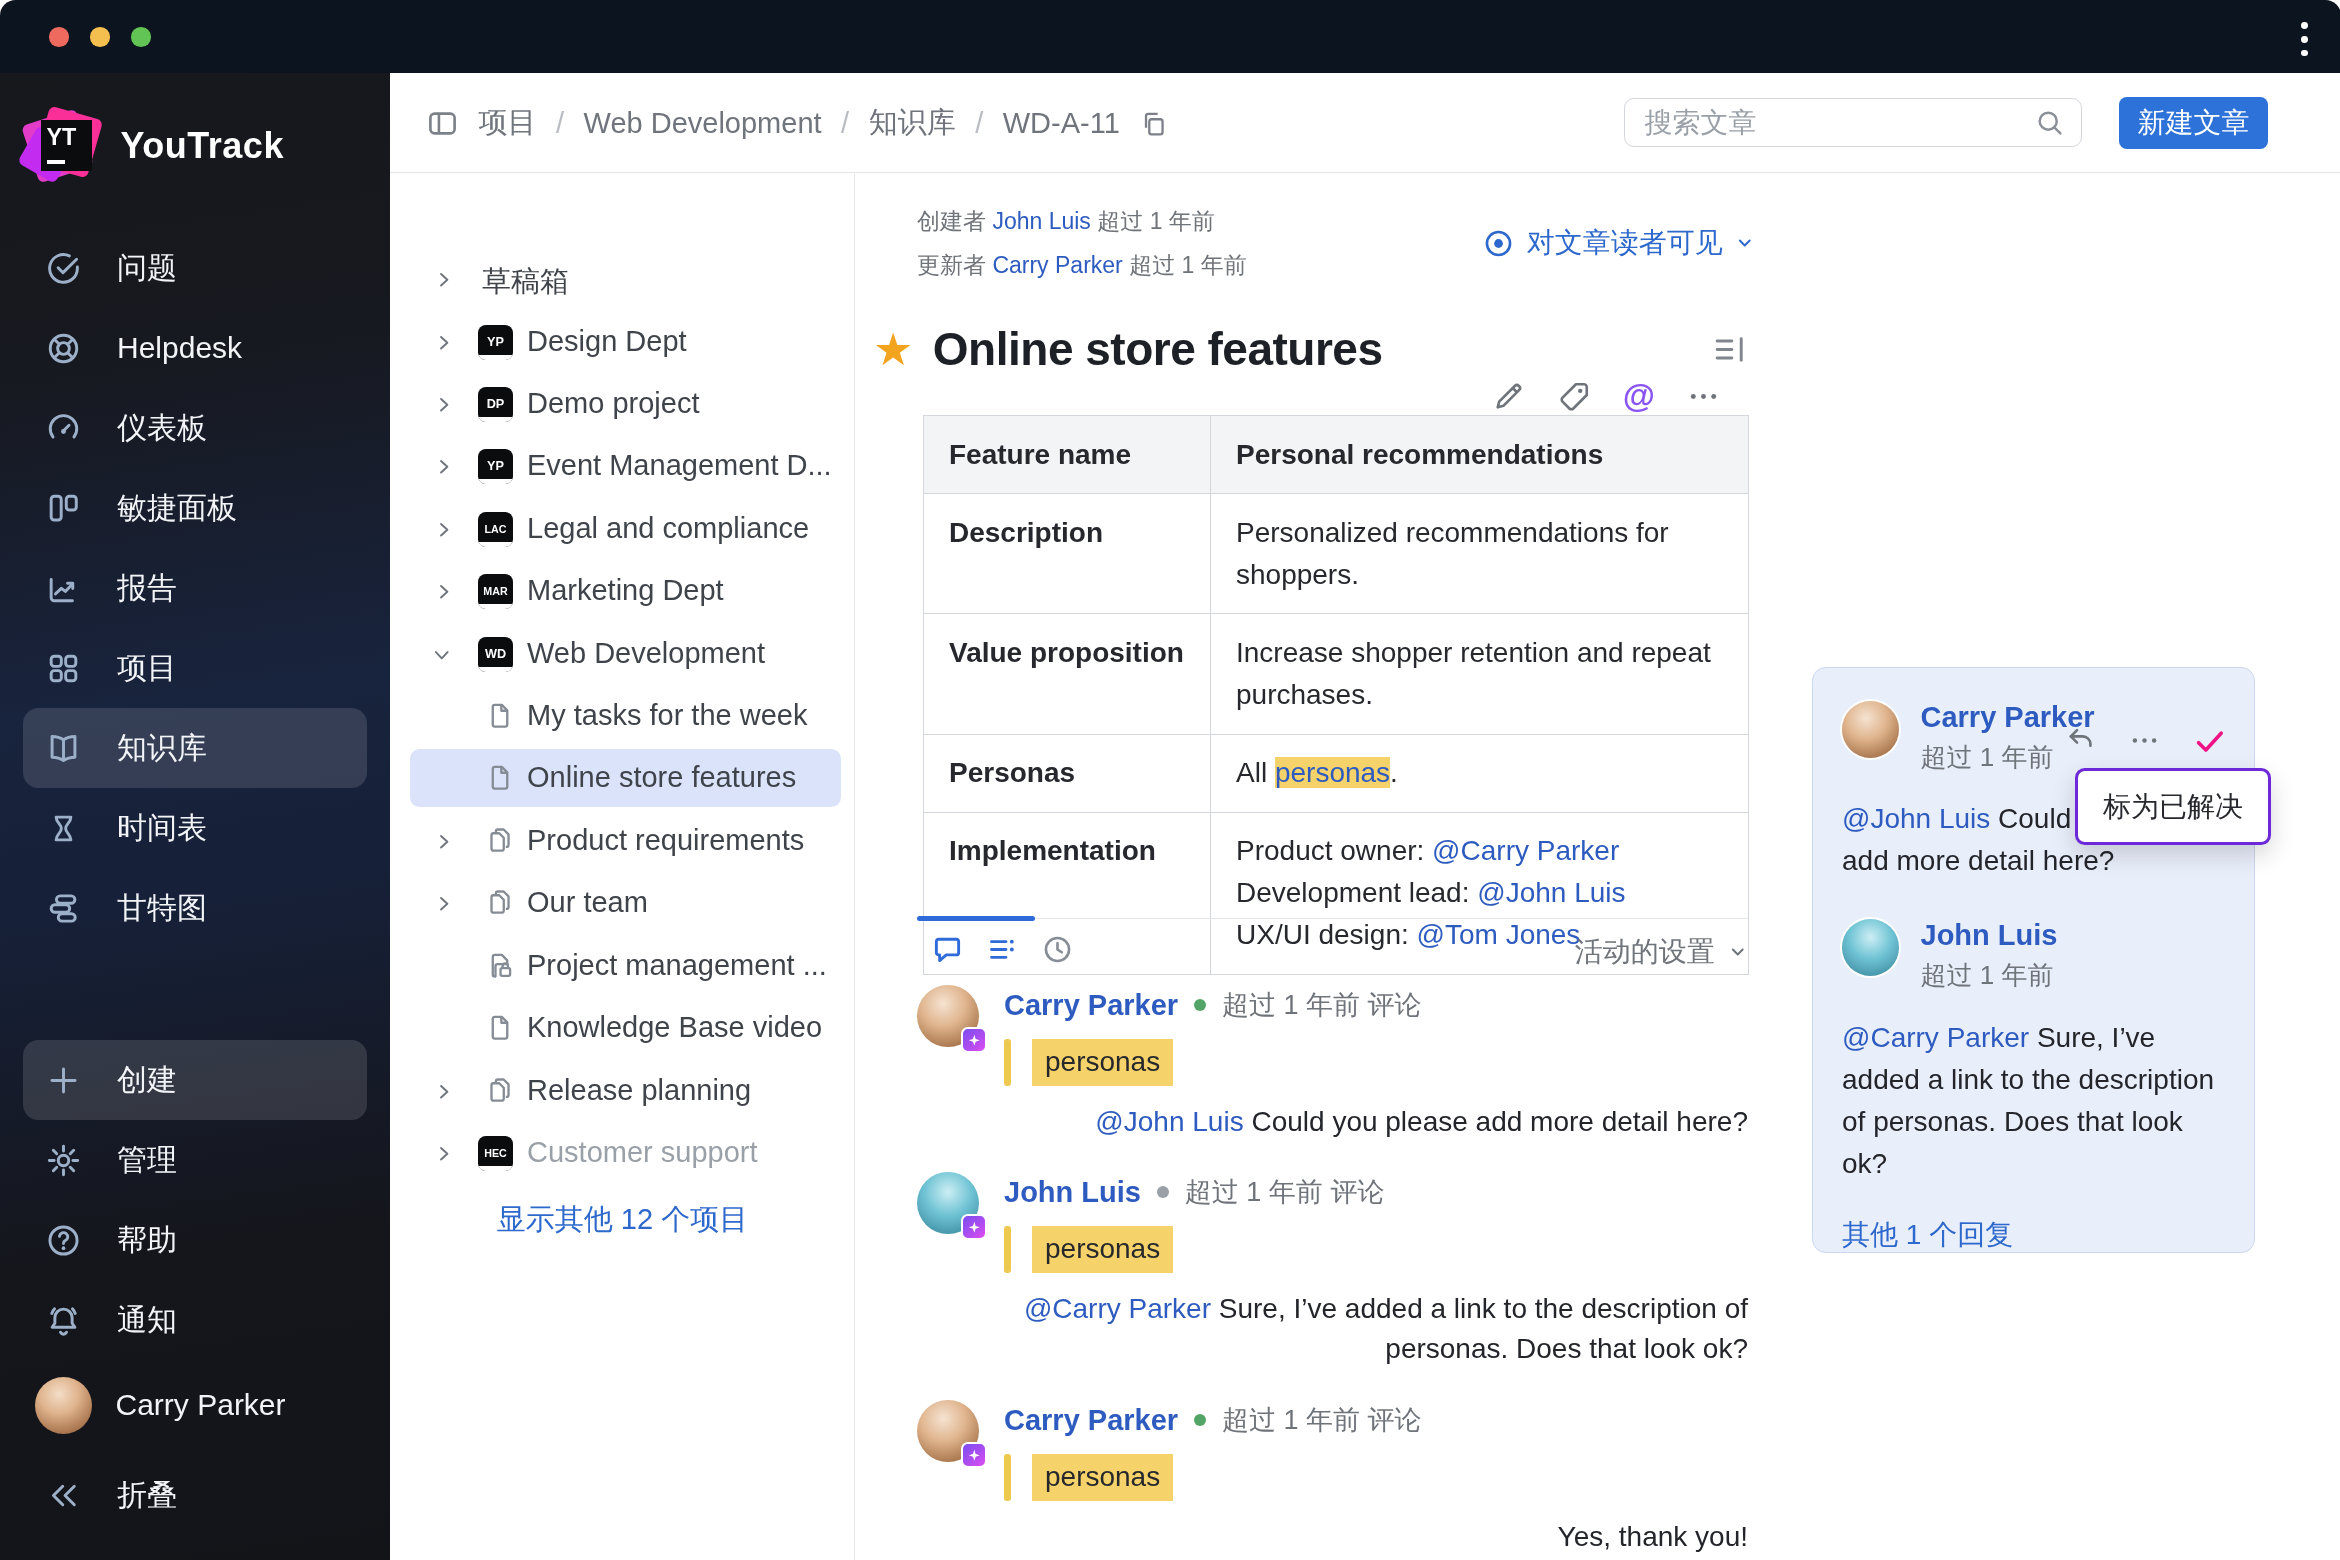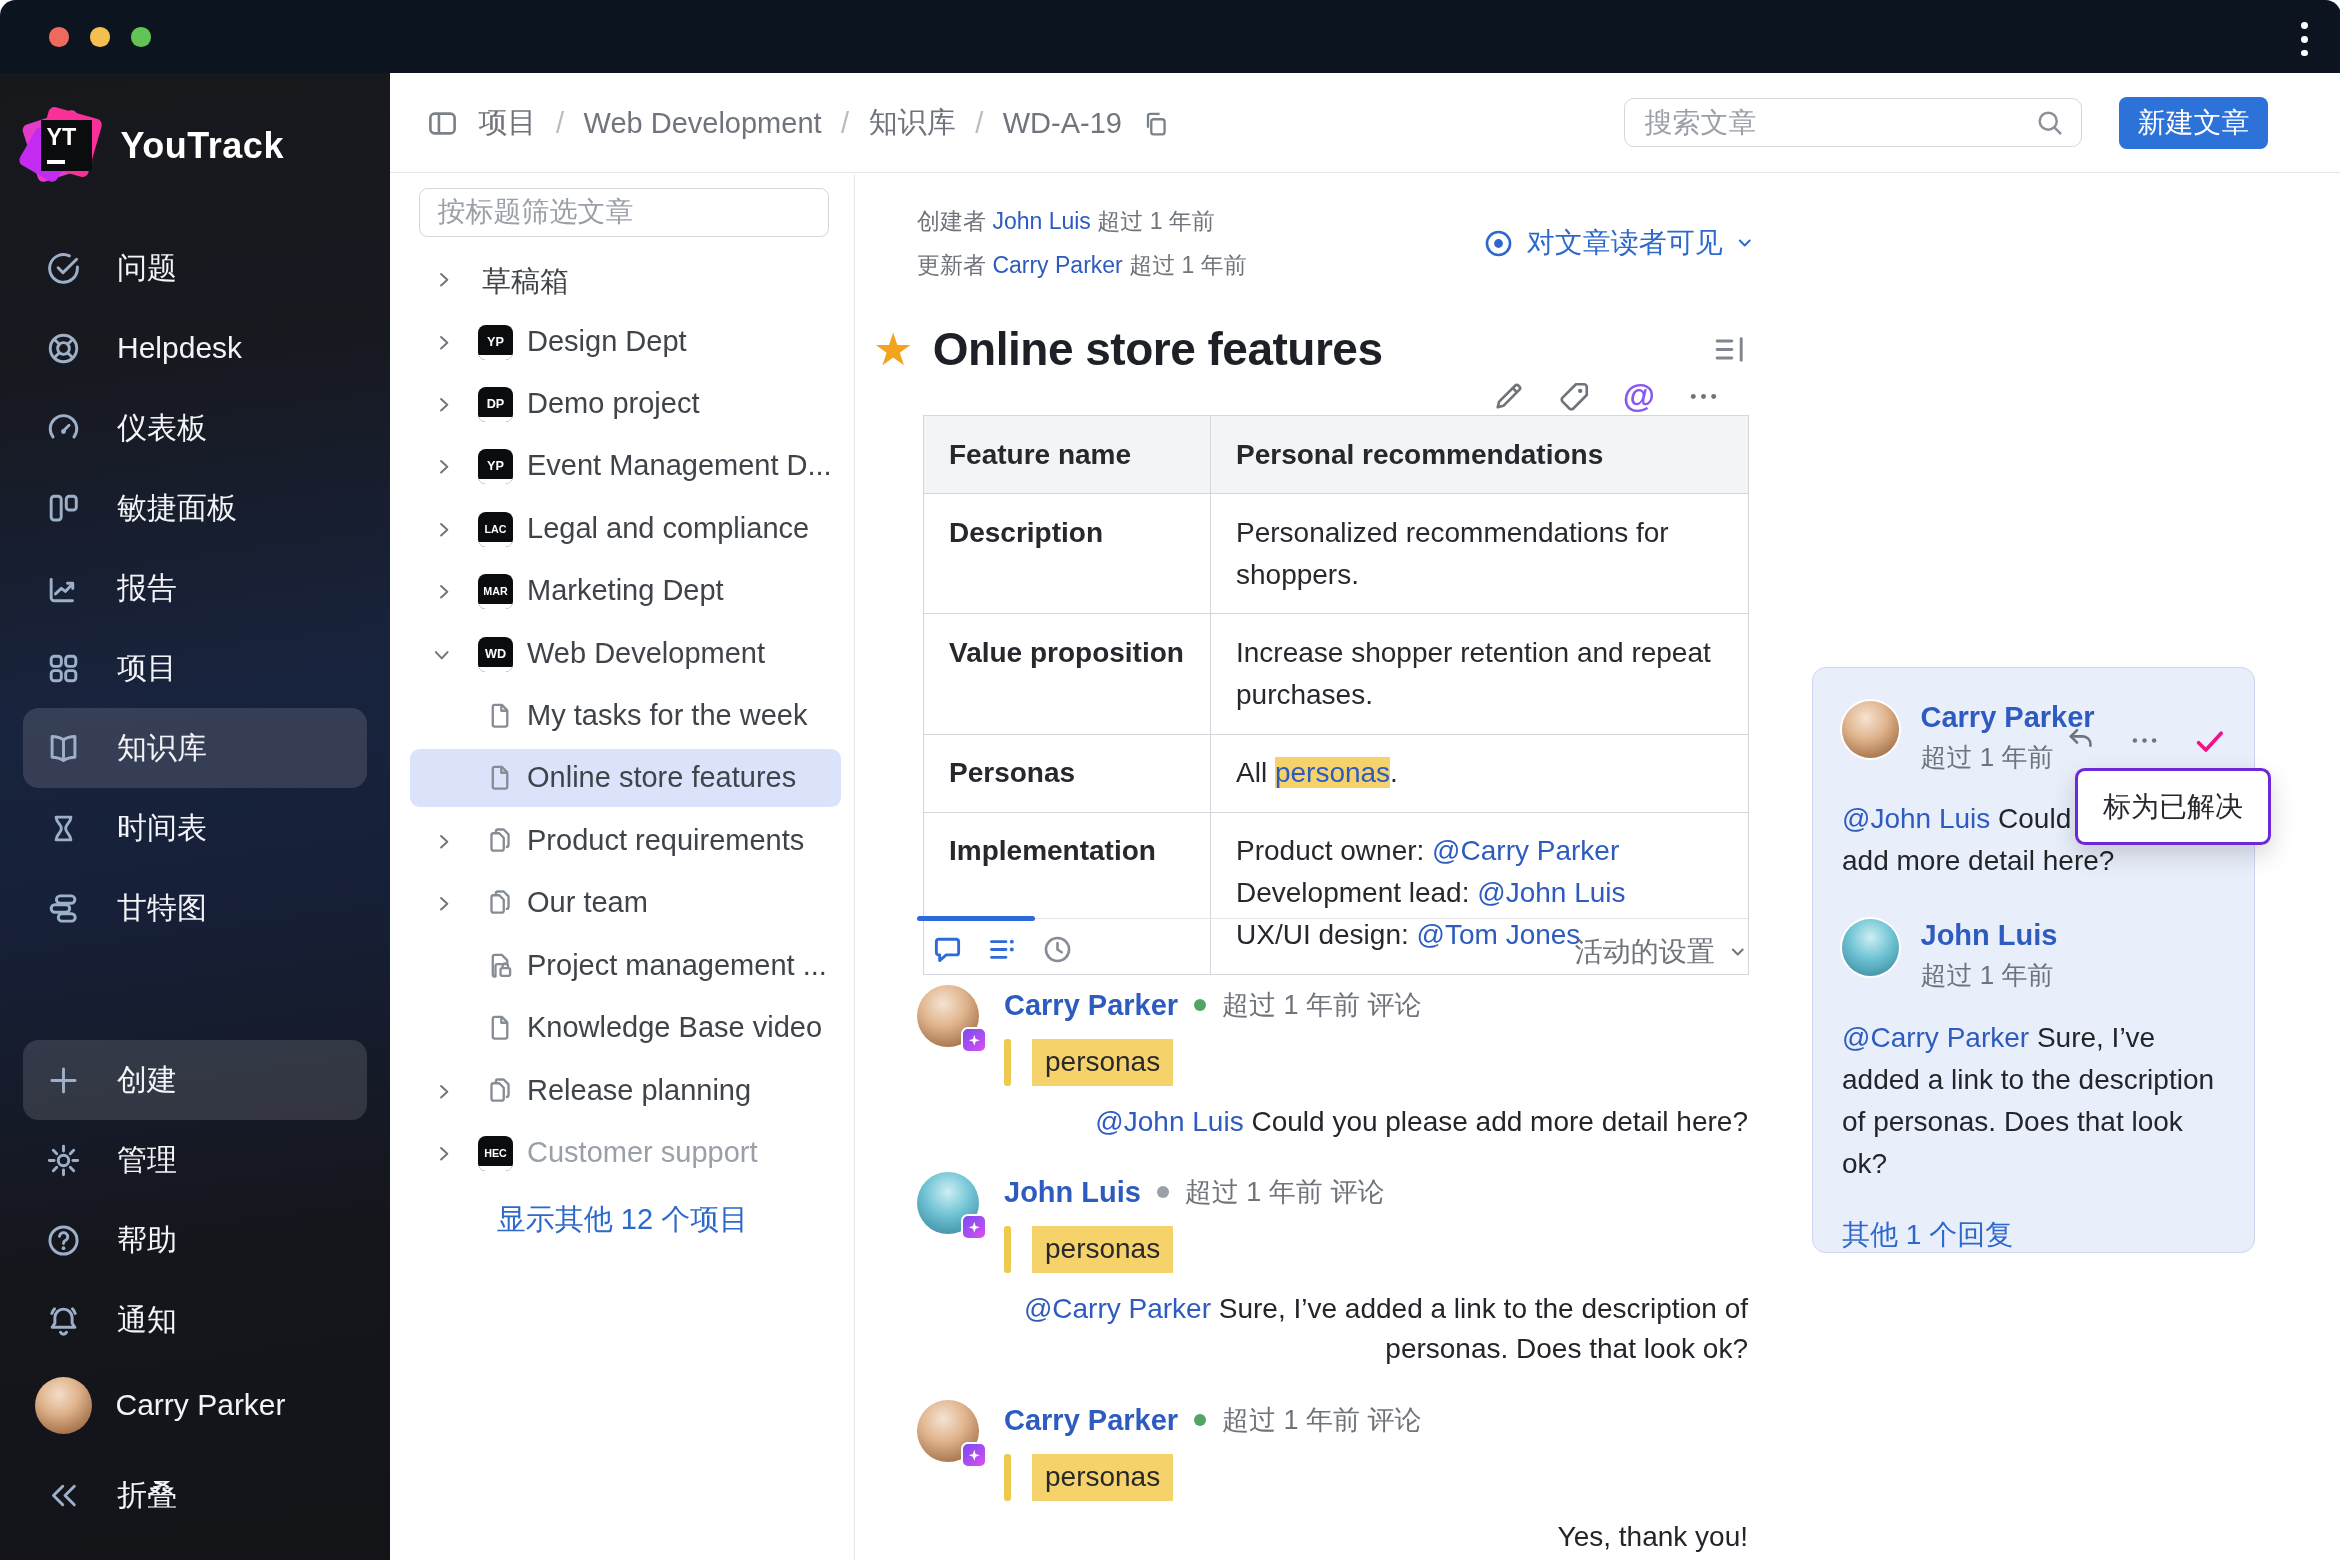--- a/index.html
+++ b/index.html
@@ -296,44 +296,41 @@
           <rect x="3.2" y="4.8" width="17.6" height="14.4" rx="3"></rect>
           <path d="M9.4 4.8v14.4"></path>
         </svg>
     </span>
     <span>项目</span>
     <span class="crumb-sep">/</span>
     <span>Web Development</span>
     <span class="crumb-sep">/</span>
     <span>知识库</span>
     <span class="crumb-sep">/</span>
-    <span>WD-A-19</span>
+    <span>WD-A-11</span>
     <span class="cicon">
       <svg viewBox="0 0 24 24" width="29" height="29" fill="none" stroke="currentColor" stroke-width="1.9" stroke-linejoin="round">
           <rect x="8.5" y="8.5" width="11" height="12.5" rx="2"></rect>
           <path d="M5.8 15.5V5.8A1.8 1.8 0 0 1 7.6 4h7.8"></path>
         </svg>
     </span>
   </div>
   <div class="search">
     <span class="ph">搜索文章</span>
     <span style="color:#8a8f98">
       <svg viewBox="0 0 24 24" width="31" height="31" fill="none" stroke="currentColor" stroke-width="1.9" stroke-linecap="round">
           <circle cx="11" cy="11" r="6.6"></circle>
           <path d="M15.9 15.9L20.4 20.4"></path>
         </svg>
     </span>
   </div>
   <div class="btn-new">新建文章</div>
 </div>
 
 <div class="tree">
-  <div class="filter">
-    <span>按标题筛选文章</span>
-  </div>
 
   <div class="trow" style="top:74px">
     <span class="chev">
         <svg viewBox="0 0 24 24" width="21.5" height="21.5" fill="none" stroke="currentColor" stroke-width="2.2" stroke-linecap="round" stroke-linejoin="round">
           <path d="M9 5.5l7 6.5-7 6.5"></path>
         </svg>
       </span>
     <span class="tlabel nob">草稿箱</span>
   </div>
   <div class="trow" style="top:137px">

